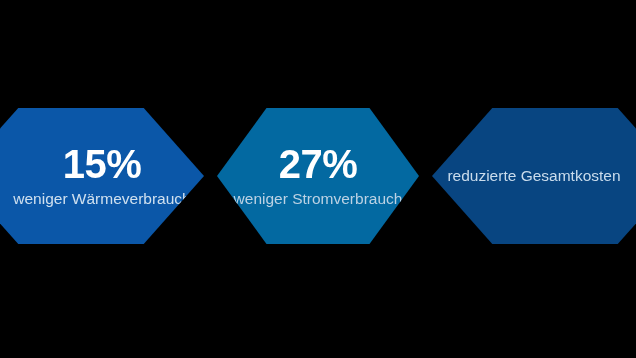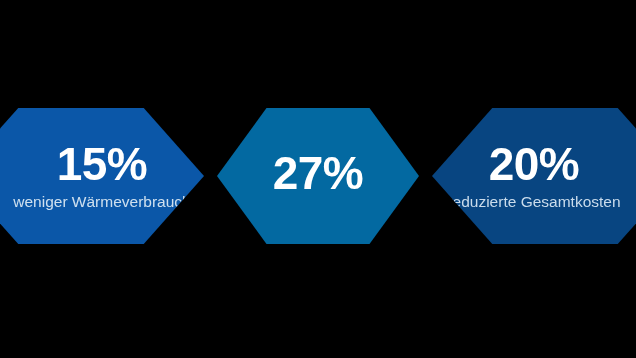--- a/index.html
+++ b/index.html
@@ -66,21 +66,21 @@
     align-items: center;
     justify-content: center;
     width: 100%;
   }
 
   
   .hex-1 .hex-inner { transform: translateX(21px); }
   .hex-3 .hex-inner { transform: translateX(-21px); }
 
   .hex-value {
-    font-size: 46px;
+    font-size: 40px;
     font-weight: bold;
     color: #ffffff;
     line-height: 1;
     letter-spacing: -0.5px;
     margin: 0 0 6px 0;
     white-space: nowrap;
   }
 
   .hex-label {
     font-size: 15.5px;
@@ -100,24 +100,24 @@
     <div class="hex hex-1" style="background: rgb(11, 87, 168);">
       <div class="hex-inner">
         <div class="hex-value" style="color: rgb(255, 255, 255);">15%</div>
         <div class="hex-label" style="color: rgb(207, 224, 239);">weniger Wärmeverbrauch</div>
       </div>
     </div>
 
     <div class="hex hex-2" style="background: #0369a1;">
       <div class="hex-inner">
         <div class="hex-value" style="color: rgb(255, 255, 255);">27%</div>
+        <div class="hex-label" style="color: rgb(188, 210, 228);">weniger Stromverbrauch</div>
       </div>
     </div>
 
     <div class="hex hex-3" style="background: rgb(8, 69, 129);">
       <div class="hex-inner">
-        <div class="hex-value" style="color: rgb(255, 255, 255);">20%</div>
         <div class="hex-label" style="color: rgb(202, 220, 236);">reduzierte Gesamtkosten</div>
       </div>
     </div>
 
   </div>
 </div>
 
 </body></html>

